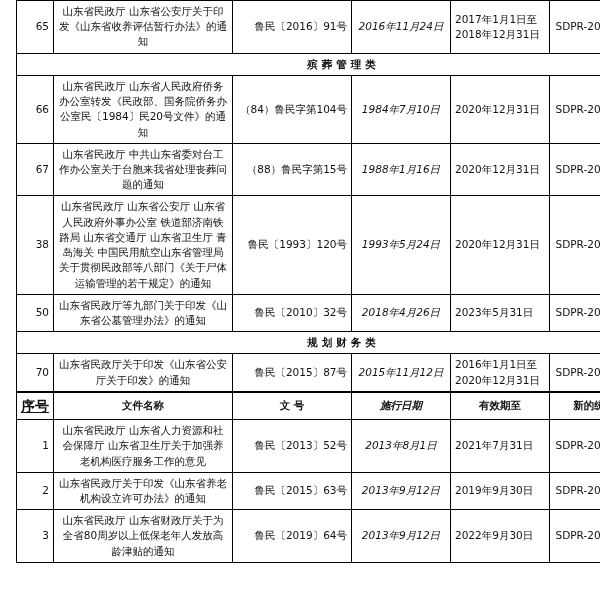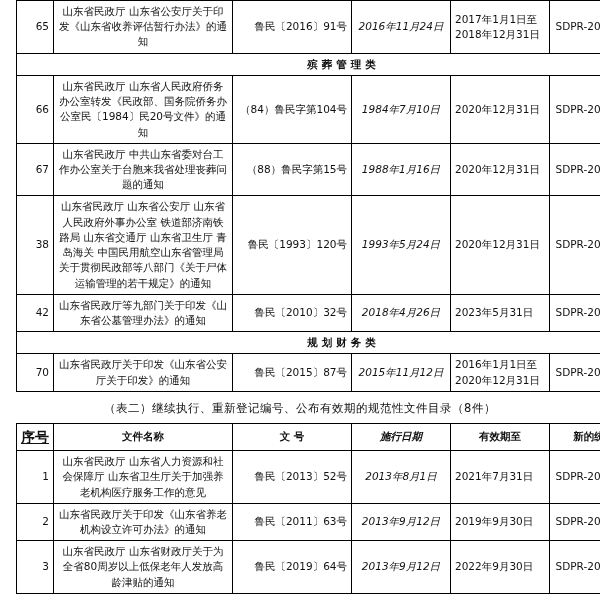--- a/index.html
+++ b/index.html
@@ -103,21 +103,21 @@
       <tr>
         <td class="c-num">38</td>
         <td class="c-name name-cell">山东省民政厅 山东省公安厅 山东省人民政府外事办公室 铁道部济南铁路局 山东省交通厅 山东省卫生厅 青岛海关 中国民用航空山东省管理局关于贯彻民政部等八部门《关于尸体运输管理的若干规定》的通知</td>
         <td class="c-doc">鲁民〔1993〕120号</td>
         <td class="c-date">1993年5月24日</td>
         <td class="c-valid">2020年12月31日</td>
         <td class="c-code">SDPR-2015-0110062</td>
       </tr>
 
       <tr>
-        <td class="c-num">42</td>
+        <td class="c-num">50</td>
         <td class="c-name name-cell">山东省民政厅等九部门关于印发《山东省公墓管理办法》的通知</td>
         <td class="c-doc">鲁民〔2010〕32号</td>
         <td class="c-date">2018年4月26日</td>
         <td class="c-valid">2023年5月31日</td>
         <td class="c-code">SDPR-2018-0110001</td>
       </tr>
 
       <tr class="section-row">
         <td colspan="6">规划财务类</td>
       </tr>
@@ -126,21 +126,20 @@
         <td class="c-num">70</td>
         <td class="c-name name-cell">山东省民政厅关于印发《山东省公安厅关于印发》的通知</td>
         <td class="c-doc">鲁民〔2015〕87号</td>
         <td class="c-date">2015年11月12日</td>
         <td class="c-valid">2016年1月1日至2020年12月31日</td>
         <td class="c-code">SDPR-2015-0110007</td>
       </tr>
     </tbody>
   </table>
 
-  <div class="caption">（表二）继续执行、重新登记编号、公布有效期的规范性文件目录（8件）</div>
 
   <table class="doc t2">
     <tbody>
       <tr class="hdr">
         <td class="c-num">序号</td>
         <td class="c-name">文件名称</td>
         <td class="c-doc">文 号</td>
         <td class="c-date">施行日期</td>
         <td class="c-valid">有效期至</td>
         <td class="c-code">新的统一登记号</td>
@@ -151,21 +150,21 @@
         <td class="c-name name-cell">山东省民政厅 山东省人力资源和社会保障厅 山东省卫生厅关于加强养老机构医疗服务工作的意见</td>
         <td class="c-doc">鲁民〔2013〕52号</td>
         <td class="c-date">2013年8月1日</td>
         <td class="c-valid">2021年7月31日</td>
         <td class="c-code">SDPR-2018-0110005</td>
       </tr>
 
       <tr>
         <td class="c-num">2</td>
         <td class="c-name name-cell">山东省民政厅关于印发《山东省养老机构设立许可办法》的通知</td>
-        <td class="c-doc">鲁民〔2011〕63号</td>
+        <td class="c-doc">鲁民〔2015〕63号</td>
         <td class="c-date">2013年9月12日</td>
         <td class="c-valid">2019年9月30日</td>
         <td class="c-code">SDPR-2018-0110005</td>
       </tr>
 
       <tr>
         <td class="c-num">3</td>
         <td class="c-name name-cell">山东省民政厅 山东省财政厅关于为全省80周岁以上低保老年人发放高龄津贴的通知</td>
         <td class="c-doc">鲁民〔2019〕64号</td>
         <td class="c-date">2013年9月12日</td>

